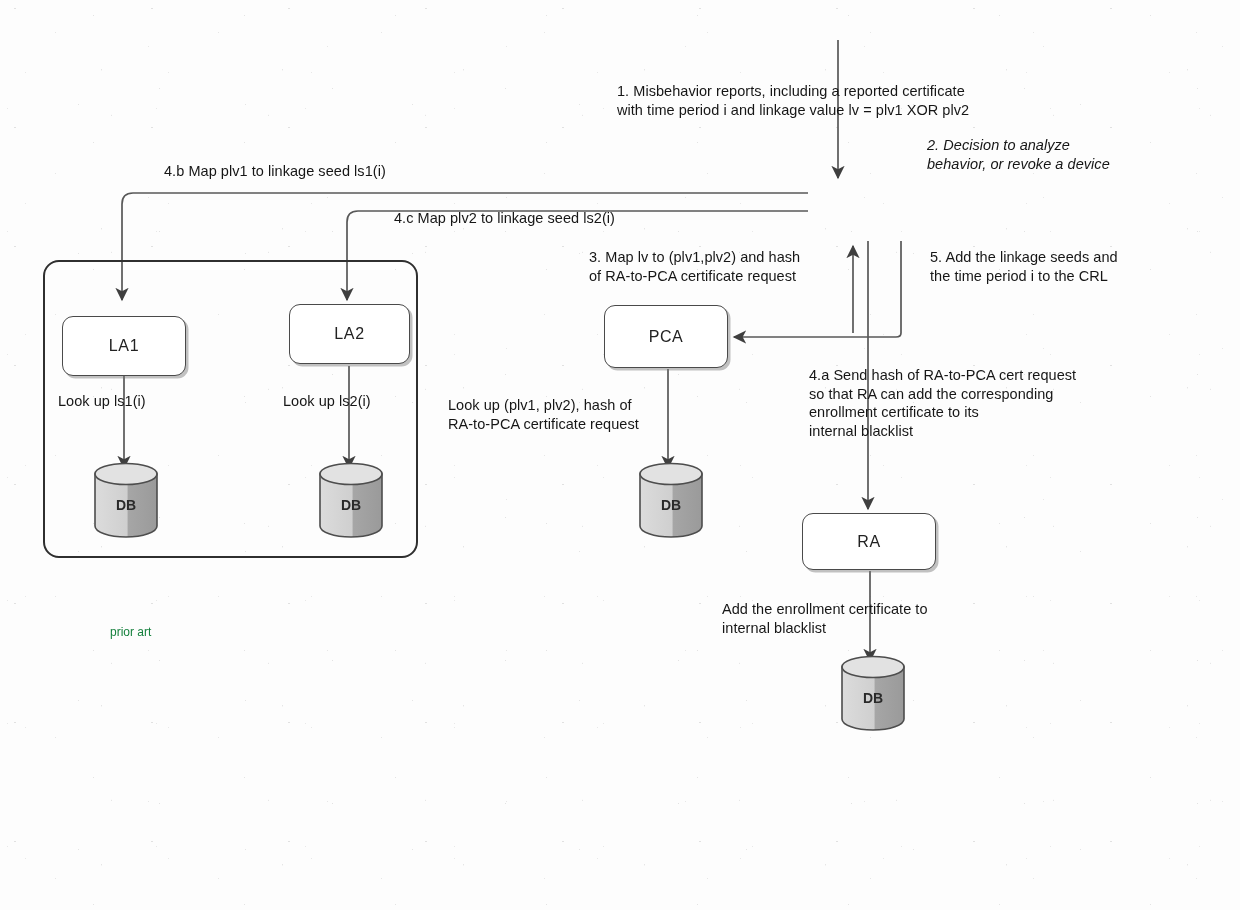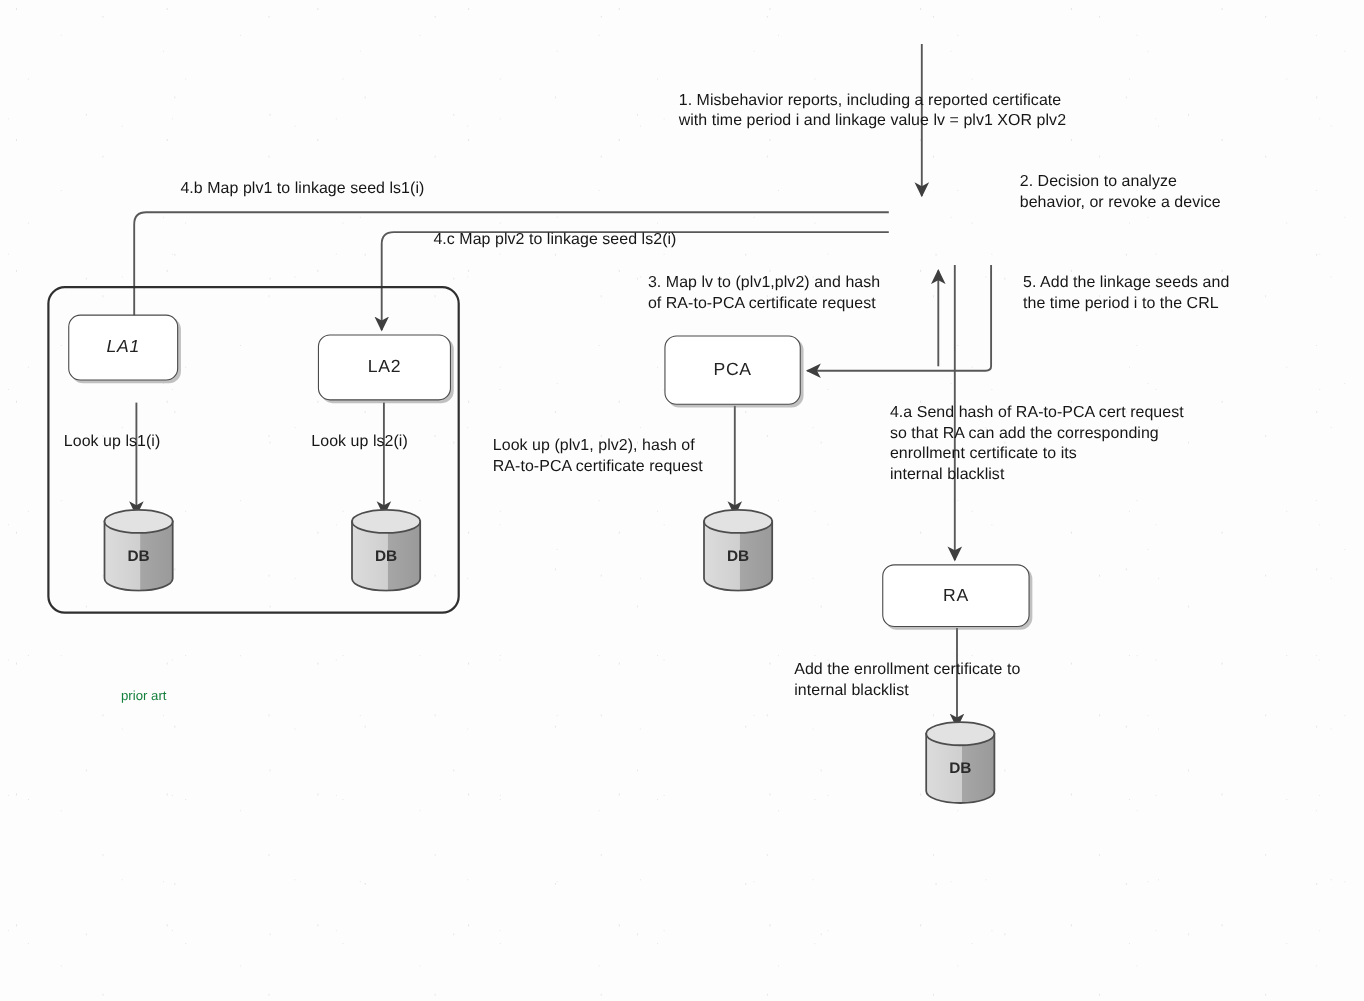--- a/index.html
+++ b/index.html
@@ -140,21 +140,21 @@
 
       <path d="M 868 241 L 868 509"></path>
 
       <path d="M 870 571 L 870 661"></path>
     </g>
   </svg>
 
   <div class="group-box" style="left:43px; top:260px; width:375px; height:298px;"></div>
 
 
-  <div class="node" style="left:62px; top:286px; width:100px; height:60px;font-style:italic;">
+  <div class="node" style="left:62px; top:316px; width:124px; height:60px;">
     <span class="node-label">LA1</span>
   </div>
 
   <div class="node" style="left:289px; top:304px; width:121px; height:60px;">
     <span class="node-label">LA2</span>
   </div>
 
   <div class="node" style="left:802px; top:513px; width:134px; height:57px;">
     <span class="node-label">RA</span>
   </div>
@@ -199,21 +199,21 @@
     <svg viewBox="0 0 66 76" width="66" height="76" xmlns="http://www.w3.org/2000/svg">
       <path d="M2,12 L2,64 A31,11 0 0 0 64,64 L64,12 Z" fill="url(#dbg1)" stroke="#4d4d4d" stroke-width="1.6"></path>
       <ellipse cx="33" cy="12" rx="31" ry="10.5" fill="#e2e2e2" stroke="#4d4d4d" stroke-width="1.6"></ellipse>
       <text x="33" y="48" text-anchor="middle" font-family="Liberation Sans, sans-serif" font-size="14" font-weight="bold" fill="#2a2a2a">DB</text>
     </svg>
   </div>
 
   <div class="note" style="left:617px; top:82px; width:470px;">1. Misbehavior reports, including a reported certificate
 with time period i and  linkage value lv = plv1 XOR plv2</div>
 
-  <div class="note" style="left:927px; top:156px; width:300px;">2. Decision to analyze
+  <div class="note" style="left:927px; top:136px; width:300px;font-style:italic;">2. Decision to analyze
 behavior, or revoke a device</div>
 
   <div class="note" style="left:164px; top:162px; width:330px;">4.b Map plv1 to linkage seed ls1(i)</div>
 
   <div class="note" style="left:394px; top:209px; width:330px;">4.c Map plv2 to linkage seed ls2(i)</div>
 
   <div class="note" style="left:589px; top:248px; width:280px;">3. Map lv to (plv1,plv2) and hash
 of RA-to-PCA certificate request</div>
 
   <div class="note" style="left:930px; top:248px; width:290px;">5. Add the linkage seeds and

